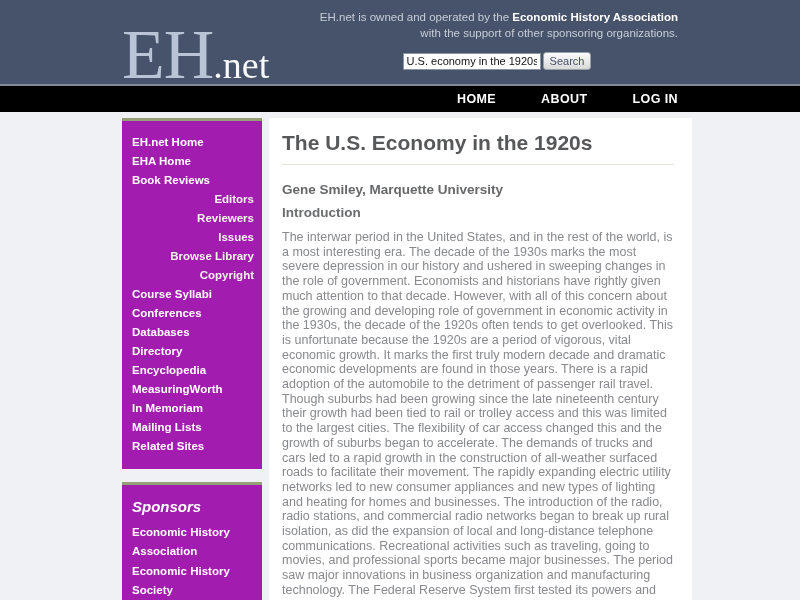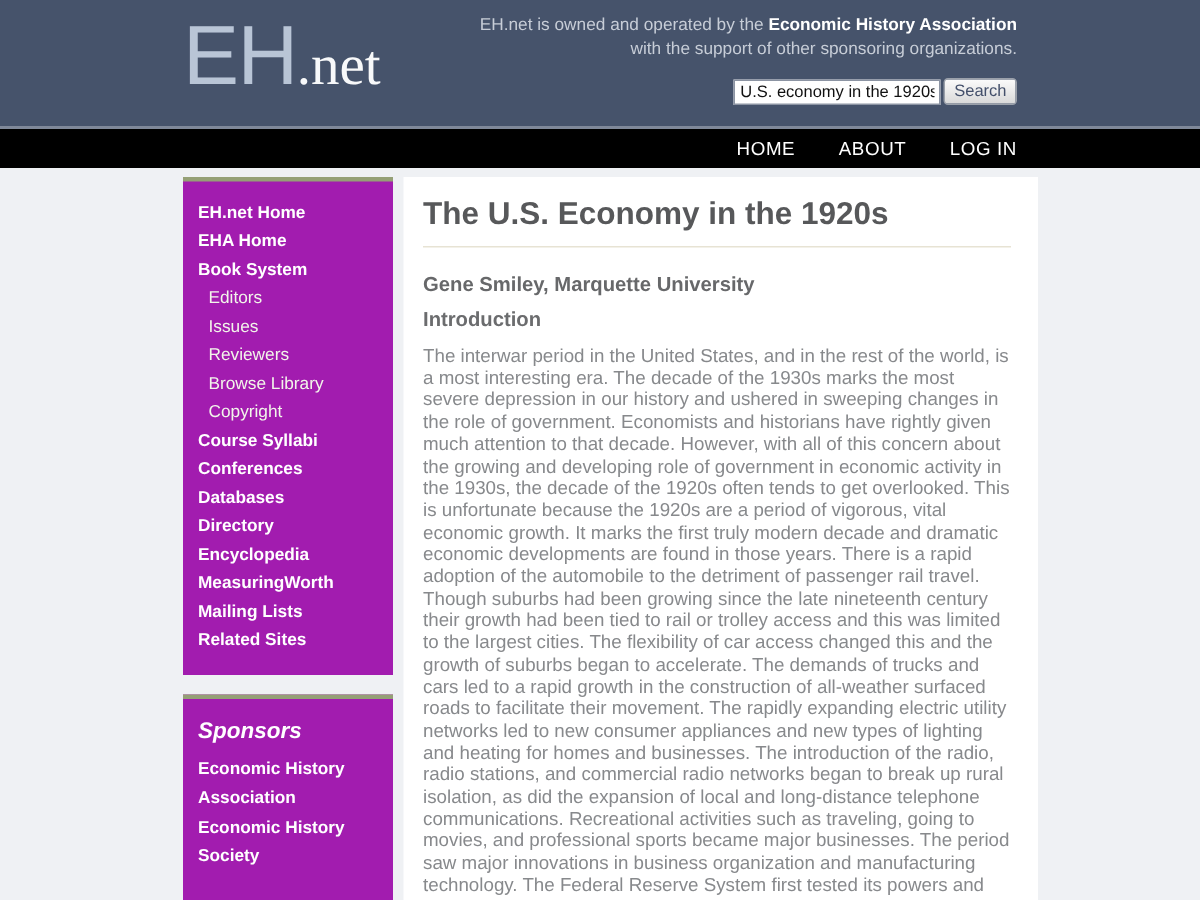--- a/index.html
+++ b/index.html
@@ -15,39 +15,39 @@
   .header {
     height: 84px; background: #46536B;
     border-bottom: 2px solid #7F8899;
   }
   .logo {
     position: absolute; left: 0; top: 0;
     display: flex; align-items: baseline;
     cursor: pointer; line-height: 1;
   }
   .logo .eh {
-    font-family: Liberation Sans, sans-serif;
-    font-size: 56px; color: #B9C5D6; letter-spacing: -1px;
-    padding-top: 9px; display: inline-block;
+    font-family: Liberation Serif, serif;
+    font-size: 70px; color: #B9C5D6; letter-spacing: -1px;
+    padding-top: 20px; display: inline-block;
   }
   .logo .net {
     font-family: "Liberation Serif", serif;
     font-size: 38px; color: #F8F9FA;
   }
   .header-right {
     position: absolute; right: 0; top: 9px;
     width: 362px; text-align: right;
   }
   .tagline {
     font-size: 11.5px; line-height: 16px; color: #C7CDD7;
   }
   .tagline b { color: #FFFFFF; font-weight: bold; }
   .search-row {
     margin-top: 11px;
-    display: flex; justify-content: flex-end; align-items: center;
+    display: flex; justify-content: center; align-items: center;
   }
   .search-input {
     width: 130px; height: 13px; padding: 1px 3px;
     border: 1px solid #8C94A3; font-size: 11px;
     font-family: "Liberation Sans", sans-serif; color: #111;
     background: #FFFFFF; border-radius: 0;
   }
   .search-btn {
     margin-left: 2px; height: 18px; padding: 0 6px;
     font-size: 11px; font-family: "Liberation Sans", sans-serif;
@@ -55,41 +55,41 @@
     border: 1px solid #9AA0AA; border-radius: 3px; cursor: pointer;
   }
 
   
   .navbar { height: 26px; background: #000000; }
   .navbar .container {
     height: 26px; display: flex; align-items: center;
     justify-content: flex-end; gap: 29px;
   }
   .nav-link {
-    color: #FFFFFF; font-weight: normal; font-size: 12.5px;
-    letter-spacing: 0.4px; text-decoration: none; cursor: pointer;
+    color: #FFFFFF; font-weight: bold; font-size: 12.5px;
+    letter-spacing: 0.4px; text-decoration: none; cursor: pointer; margin-left: 16px;
   }
 
   
   .main { padding-top: 6px; }
   .main .container { display: flex; align-items: flex-start; }
 
   
   .sidebar { width: 140px; flex: none; }
   .side-block {
     background: #a21caf; border-top: 3px solid #95A076;
     padding: 11px 0 14px 0;
   }
   .side-item {
     display: block; padding: 4.5px 8px 4.5px 10px;
     font-size: 11.5px; font-weight: bold; color: #FFFFFF;
     text-decoration: none; cursor: pointer; line-height: 10px;
   }
   .side-item.sub {
-    font-weight: normal; color: #F2F5EA; padding-left: 17px;
+    font-weight: bold; color: #F2F5EA; padding-left: 17px; text-align: right;
   }
   .side-gap { height: 13px; }
   .sponsors-heading {
     font-size: 15px; font-weight: bold; color: #FFFFFF;
     padding: 2px 10px 8px 10px;
     font-style: italic;
   }
   .sponsor-item {
     display: block; padding: 0 10px; margin-bottom: 1px;
     font-size: 11.5px; font-weight: bold; color: #FFFFFF;
@@ -153,32 +153,33 @@
   </div>
 </div>
 
 <div class="main">
   <div class="container">
 
     <div class="sidebar">
       <div class="side-block">
         <a class="side-item">EH.net Home</a>
         <a class="side-item">EHA Home</a>
-        <a class="side-item">Book System</a>
+        <a class="side-item">Book Reviews</a>
         <a class="side-item sub">Editors</a>
+        <a class="side-item sub">Reviewers</a>
         <a class="side-item sub">Issues</a>
-        <a class="side-item sub">Reviewers</a>
         <a class="side-item sub">Browse Library</a>
         <a class="side-item sub">Copyright</a>
         <a class="side-item">Course Syllabi</a>
         <a class="side-item">Conferences</a>
         <a class="side-item">Databases</a>
         <a class="side-item">Directory</a>
         <a class="side-item">Encyclopedia</a>
         <a class="side-item">MeasuringWorth</a>
+        <a class="side-item">In Memoriam</a>
         <a class="side-item">Mailing Lists</a>
         <a class="side-item">Related Sites</a>
       </div>
       <div class="side-gap"></div>
       <div class="side-block sponsors">
         <div class="sponsors-heading">Sponsors</div>
         <a class="sponsor-item">Economic History Association</a>
         <a class="sponsor-item">Economic History Society</a>
       </div>
     </div>

